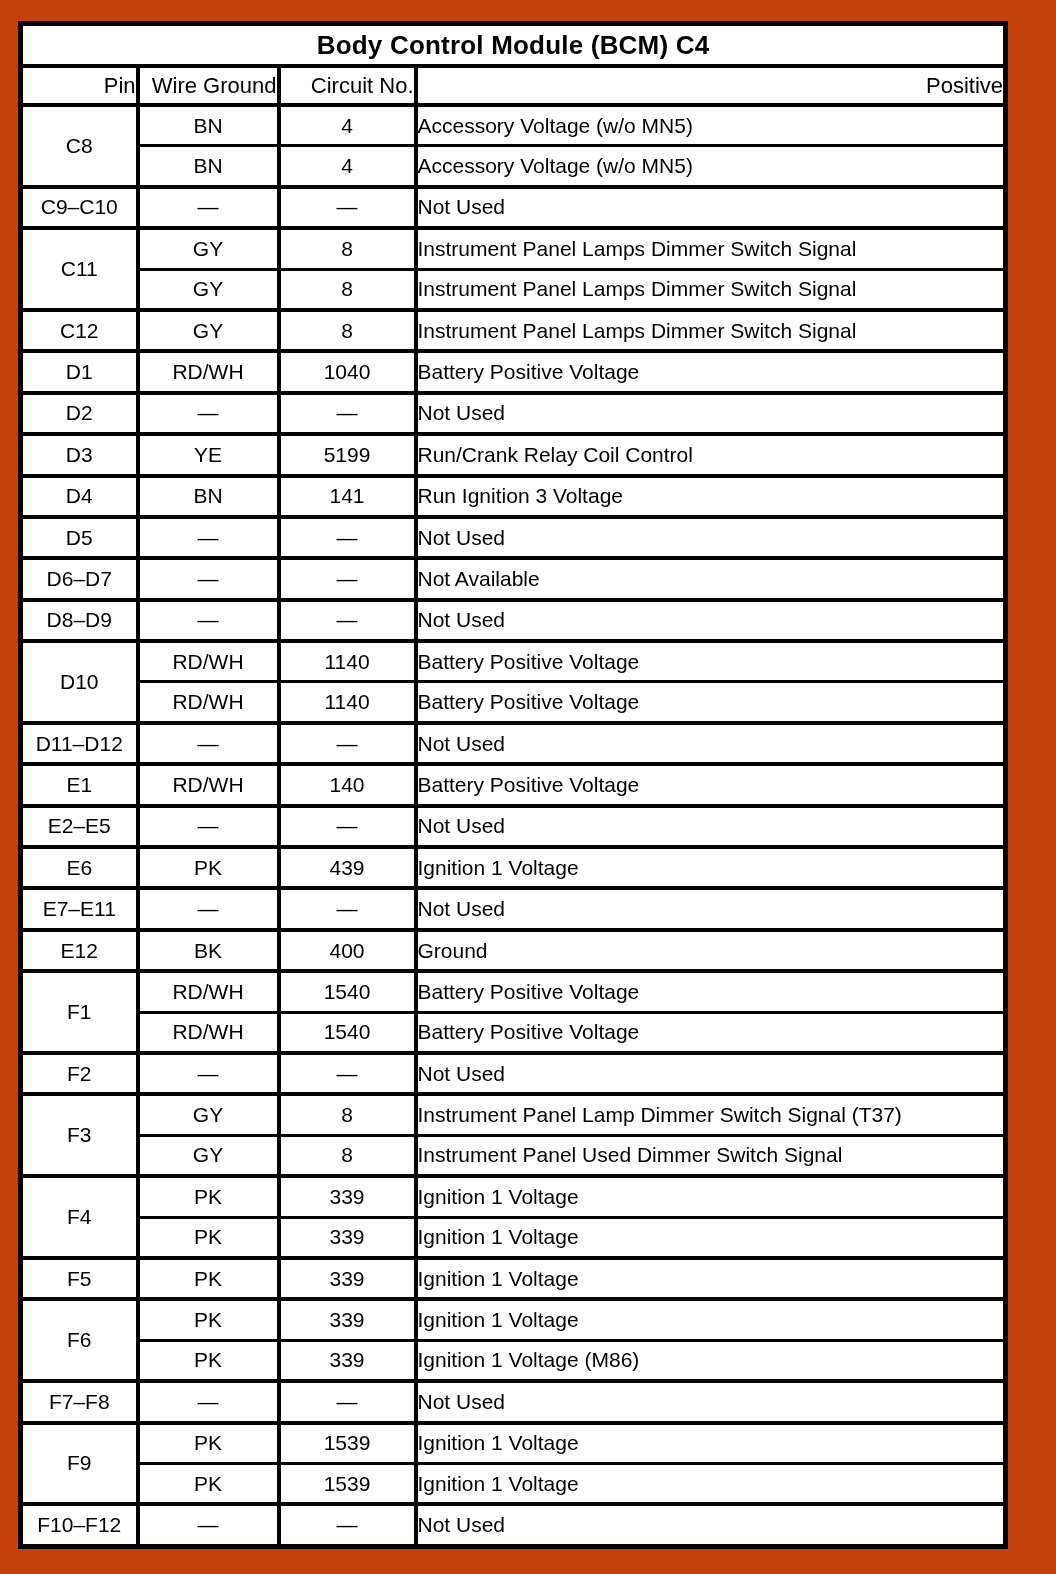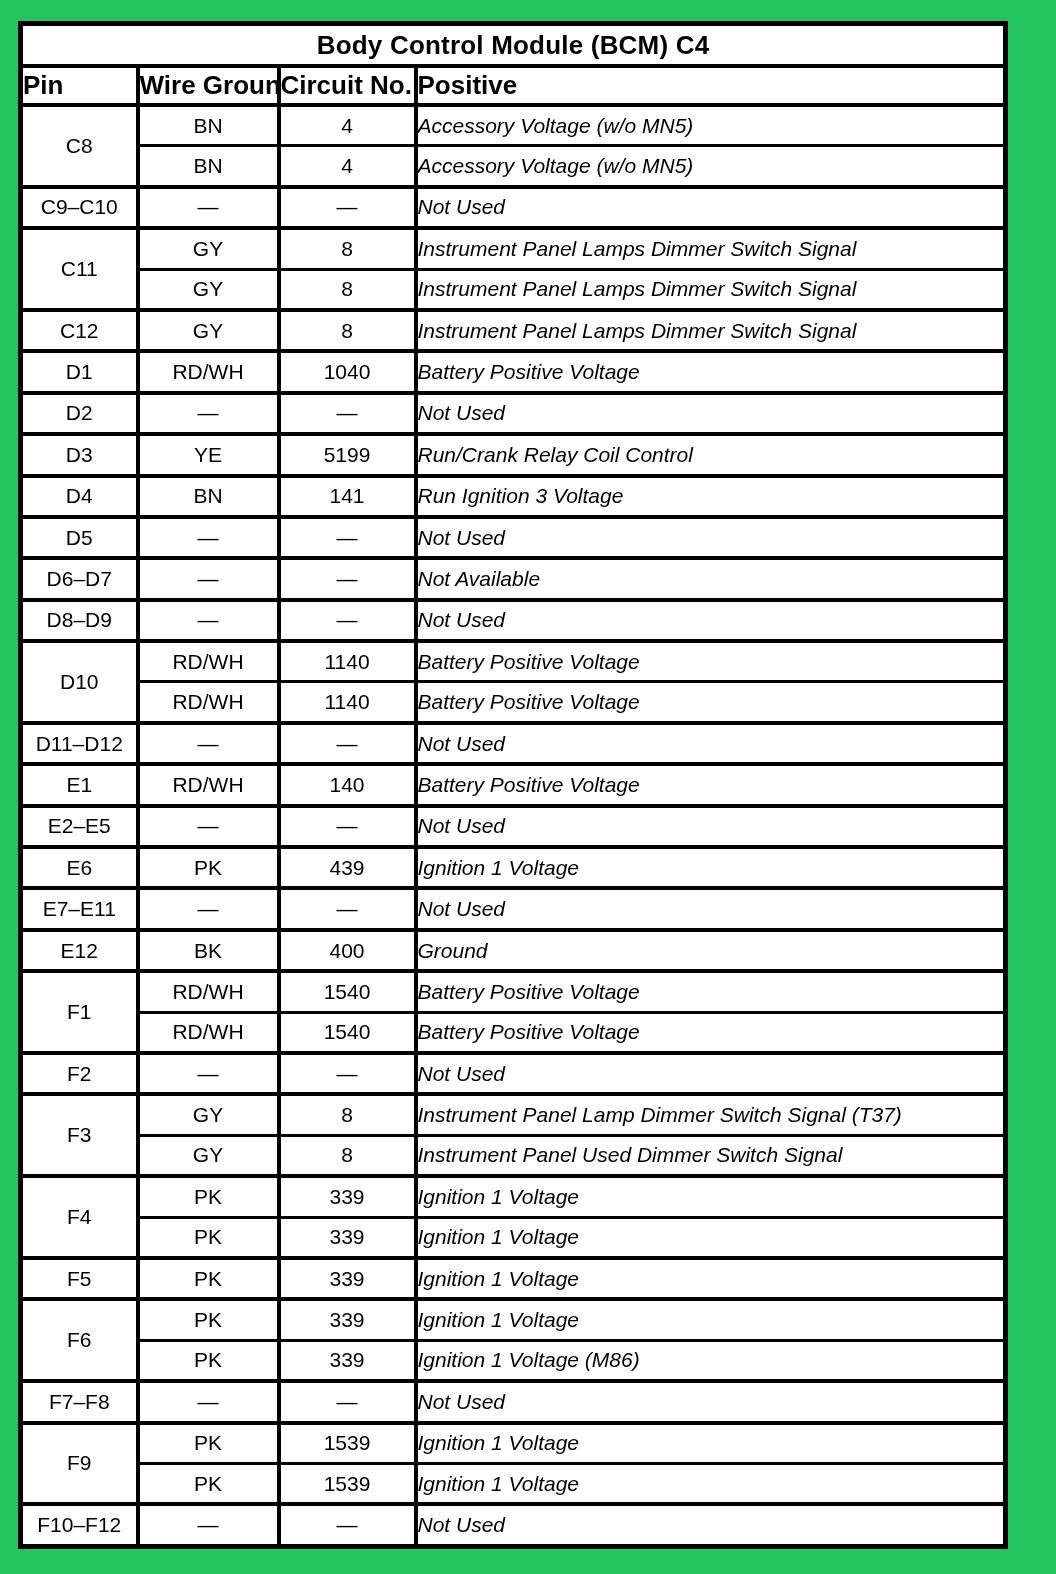--- a/index.html
+++ b/index.html
@@ -8,21 +8,21 @@
     background: #ffffff;
     width: 1056px;
     height: 1574px;
     font-family: "Liberation Sans", sans-serif;
     color: #000000;
   }
   .page {
     position: relative;
     width: 1056px;
     height: 1574px;
-    background: #22c55e;
+    background: #c2410c;
   }
   table.bcm {
     position: absolute;
     left: 18px;
     top: 21px;
     width: 985px;
     border-collapse: collapse;
     table-layout: fixed;
     border: 5px solid #000000;
     background: #ffffff;
@@ -40,37 +40,36 @@
   }
   .title-cell {
     height: 38px;
     font-size: 26px;
     font-weight: bold;
     text-align: center;
     letter-spacing: 0.2px;
   }
   .header-row th {
     height: 35px;
-    font-size: 26px;
-    font-weight: bold;
-    text-align: left;
+    font-size: 22px;
+    font-weight: normal;
+    text-align: right;
   }
   table.bcm td {
     height: 37.4px;
     font-size: 21px;
   }
   td.pin-cell,
   td.wire-cell,
   td.circuit-cell {
     text-align: center;
   }
   td.function-cell {
     text-align: left;
     padding-left: 6px;
-    font-style: italic;
   }
   tr.sub-row td {
     border-top: 3px solid #000000;
   }
 </style>
 </head>
 <body>
 
 <div class="page">
   <table class="bcm">

